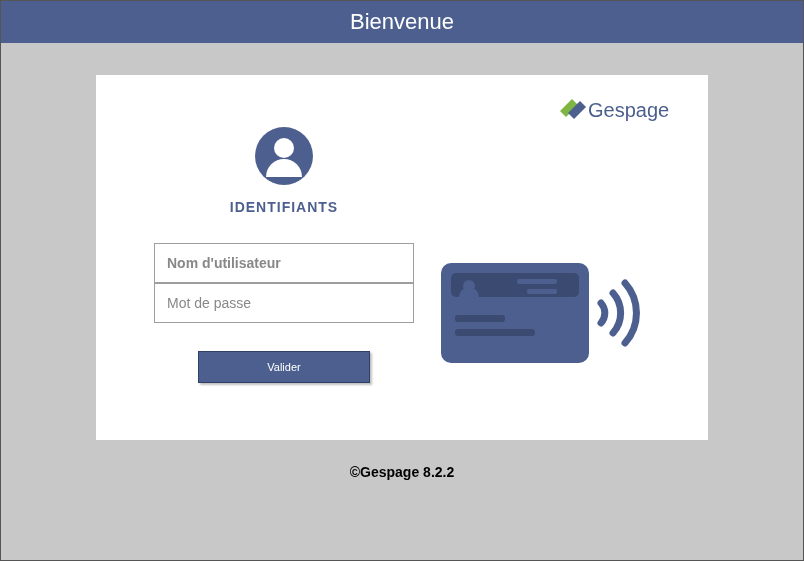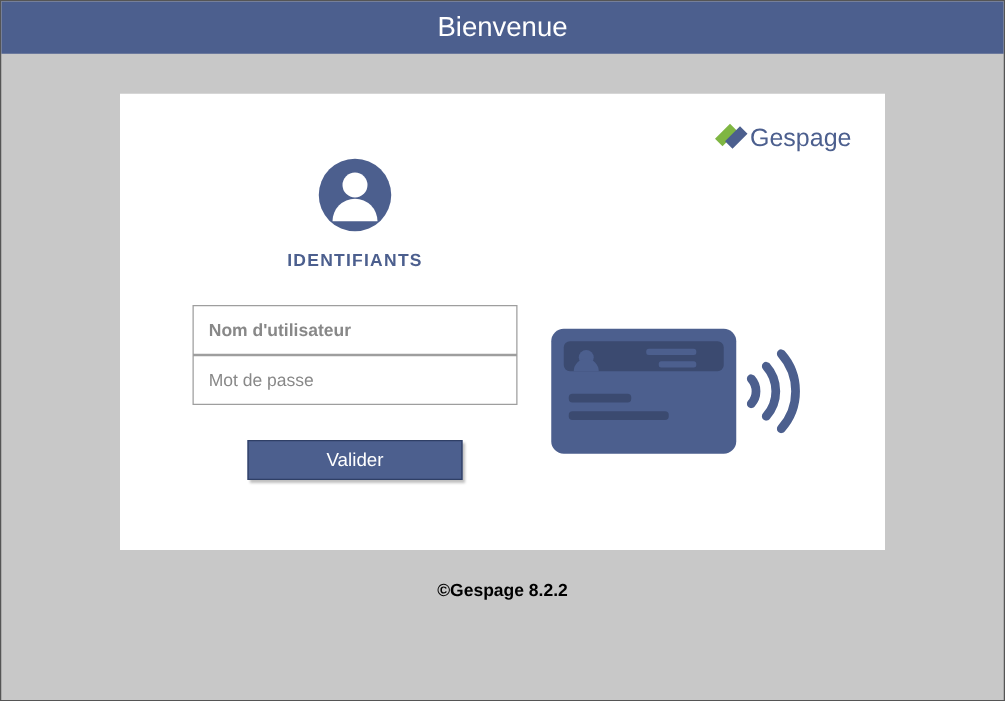--- a/index.html
+++ b/index.html
@@ -22,21 +22,21 @@
     }
     .panel {
       background: #fff;
       margin: 32px 95px 0 95px;
       height: 365px;
       position: relative;
     }
     .logo-wrap {
       position: absolute;
       top: 18px;
-      right: 18px;
+      right: 30px;
     }
     .content {
       display: flex;
       padding: 50px 45px 0 48px;
       height: 100%;
     }
     .left-col {
       width: 280px;
       display: flex;
       flex-direction: column;
@@ -66,21 +66,21 @@
     }
     input.tf::placeholder { color: #888; }
     input.tf.username { color: #000; font-weight: 600; }
     .validate-btn {
       margin-top: 28px;
       width: 172px;
       height: 32px;
       background: #4c5f8e;
       color: #fff;
       border: 1px solid #2f3f66;
-      font-size: 15px;
+      font-size: 11px;
       cursor: pointer;
       box-shadow: 2px 2px 2px rgba(0,0,0,0.25);
     }
     .right-col {
       flex: 1;
       display: flex;
       align-items: center;
       justify-content: center;
       padding-top: 70px;
     }

